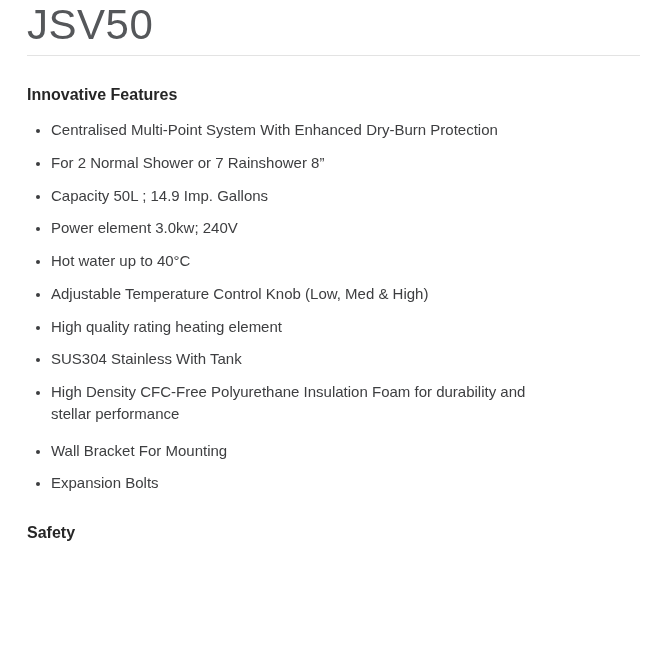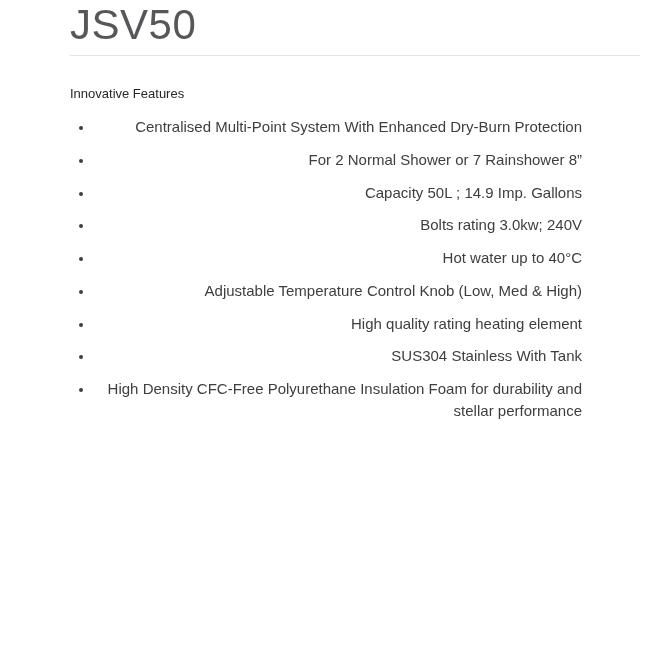--- a/index.html
+++ b/index.html
@@ -6,80 +6,83 @@
   html, body {
     width: 664px;
     height: 664px;
     background: #ffffff;
     font-family: "Liberation Sans", sans-serif;
     color: #3d3e40;
     overflow: hidden;
   }
   .page {
     padding: 2px 24px 0 27px;
-    margin-left: 43px;
   }
   .page-title {
     font-size: 42px;
     font-weight: 300;
     color: #55575a;
     letter-spacing: 0.5px;
     line-height: 1.1;
   }
   .title-divider {
     border: none;
     border-top: 1px solid #e3e3e3;
     margin-top: 7px;
   }
   .section-heading {
-    font-size: 13px;
-    font-weight: 400;
+    font-size: 16px;
+    font-weight: 700;
     color: #262626;
     margin-top: 30px;
   }
   ul.feature-list {
     margin-top: 15px;
     padding-left: 24px;
     max-width: 512px;
     list-style: disc;
   }
   ul.feature-list li {
     font-size: 15px;
     color: #3d3e40;
     margin-bottom: 11px;
     line-height: 1.45;
-    text-align: right;
   }
   ul.feature-list li::marker {
     color: #3d3e40;
     font-size: 13px;
   }
 </style>
 </head>
 <body>
 
 <div class="page">
 
   <h1 class="page-title">JSV50</h1>
   <hr class="title-divider">
 
   <section>
     <h2 class="section-heading">Innovative Features</h2>
     <ul class="feature-list">
       <li>Centralised Multi-Point System With Enhanced Dry-Burn Protection</li>
       <li>For 2 Normal Shower or 7 Rainshower 8”</li>
       <li>Capacity 50L ; 14.9 Imp. Gallons</li>
-      <li>Bolts rating 3.0kw; 240V</li>
+      <li>Power element 3.0kw; 240V</li>
       <li>Hot water up to 40°C</li>
       <li>Adjustable Temperature Control Knob (Low, Med &amp; High)</li>
       <li>High quality rating heating element</li>
       <li>SUS304 Stainless With Tank</li>
       <li>High Density CFC-Free Polyurethane Insulation Foam for durability and stellar performance</li>
     </ul>
   </section>
 
   <section>
+    <ul class="feature-list">
+      <li>Wall Bracket For Mounting</li>
+      <li>Expansion Bolts</li>
+    </ul>
   </section>
 
   <section>
+    <h2 class="section-heading">Safety</h2>
   </section>
 
 </div>
 
 </body></html>

